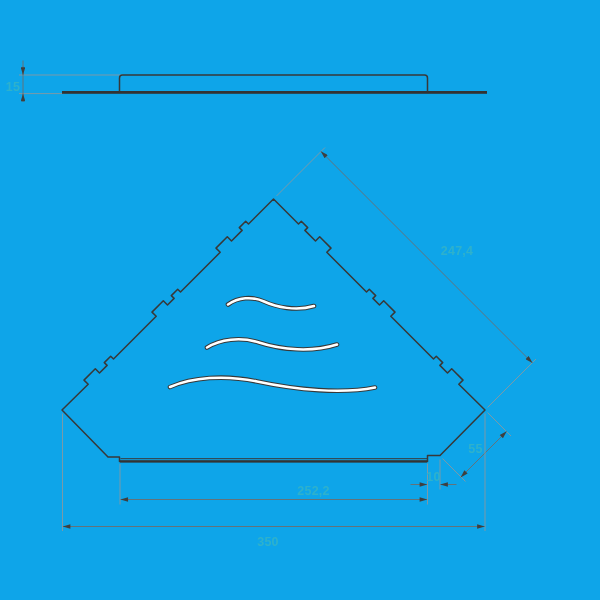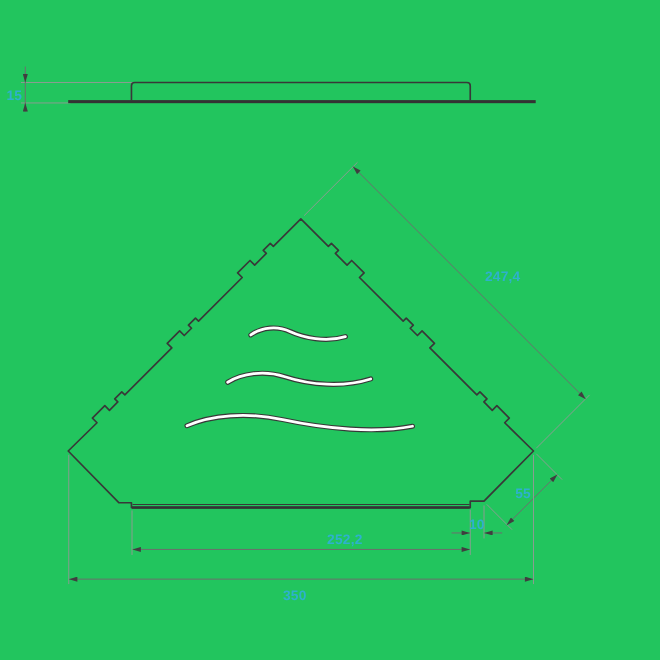--- a/index.html
+++ b/index.html
@@ -1,16 +1,16 @@
 <!DOCTYPE html>
 <html><head>
 <meta charset="utf-8">
 <style>
   html,body{margin:0;padding:0;background:#ffffff;}
-  .canvas{position:relative;width:600px;height:600px;background:#22c55e;overflow:hidden;
+  .canvas{position:relative;width:600px;height:600px;background:#0ea5e9;overflow:hidden;
           font-family:"Liberation Sans",sans-serif;}
   svg{position:absolute;left:0;top:0;}
   .ext{stroke:#979797;stroke-width:0.8;fill:none;}
   .dim{stroke:#6d6d6d;stroke-width:0.9;fill:none;}
   .out{stroke:#383838;stroke-width:1.5;fill:none;stroke-linejoin:round;stroke-linecap:round;}
   .thin{stroke:#383838;stroke-width:1;fill:none;}
   .thick{stroke:#333333;stroke-width:2.4;fill:none;stroke-linecap:butt;}
   .bar{fill:#333333;}
   .wave-o{stroke:#383838;stroke-width:4.6;fill:none;stroke-linecap:round;}
   .wave-i{stroke:#ffffff;stroke-width:2.5;fill:none;stroke-linecap:round;}

